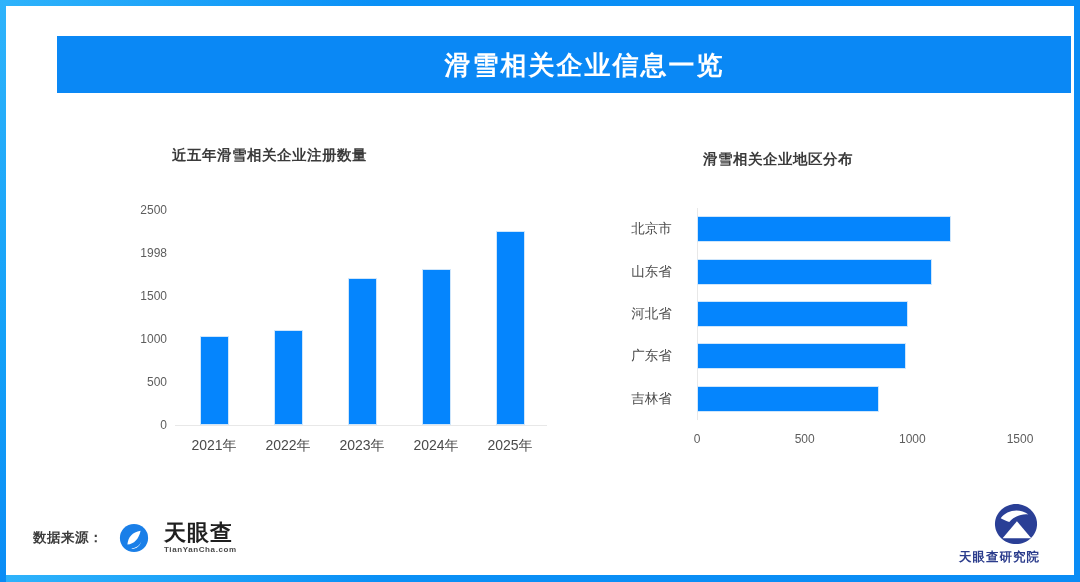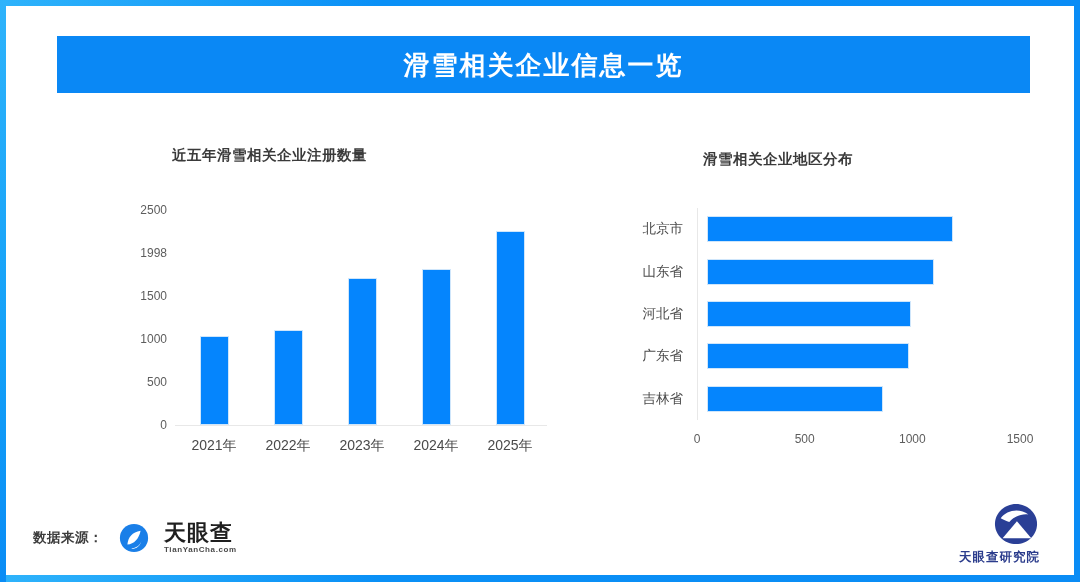--- a/index.html
+++ b/index.html
@@ -38,20 +38,21 @@
   .banner {
     position: absolute;
     left: 57px;
     top: 36px;
     width: 973px;
     height: 57px;
     background: #0a88f5;
     display: flex;
     align-items: center;
     justify-content: center;
+    padding-left: 41px;
   }
   .banner-title {
     color: #ffffff;
     font-size: 26px;
     font-weight: bold;
     letter-spacing: 2px;
     line-height: 1;
   }
 
   
@@ -153,22 +154,22 @@
     flex-direction: column;
     justify-content: space-around;
   }
   .h-row {
     display: flex;
     align-items: center;
     height: 26px;
   }
   .h-cat {
     width: 63px;
-    text-align: right;
-    padding-right: 24px;
+    text-align: center;
+    padding-right: 14px;
     font-size: 13.5px;
     color: #4a4a4a;
     white-space: nowrap;
   }
   .h-track {
     position: relative;
     flex: 1;
     height: 100%;
   }
   .h-bar {

